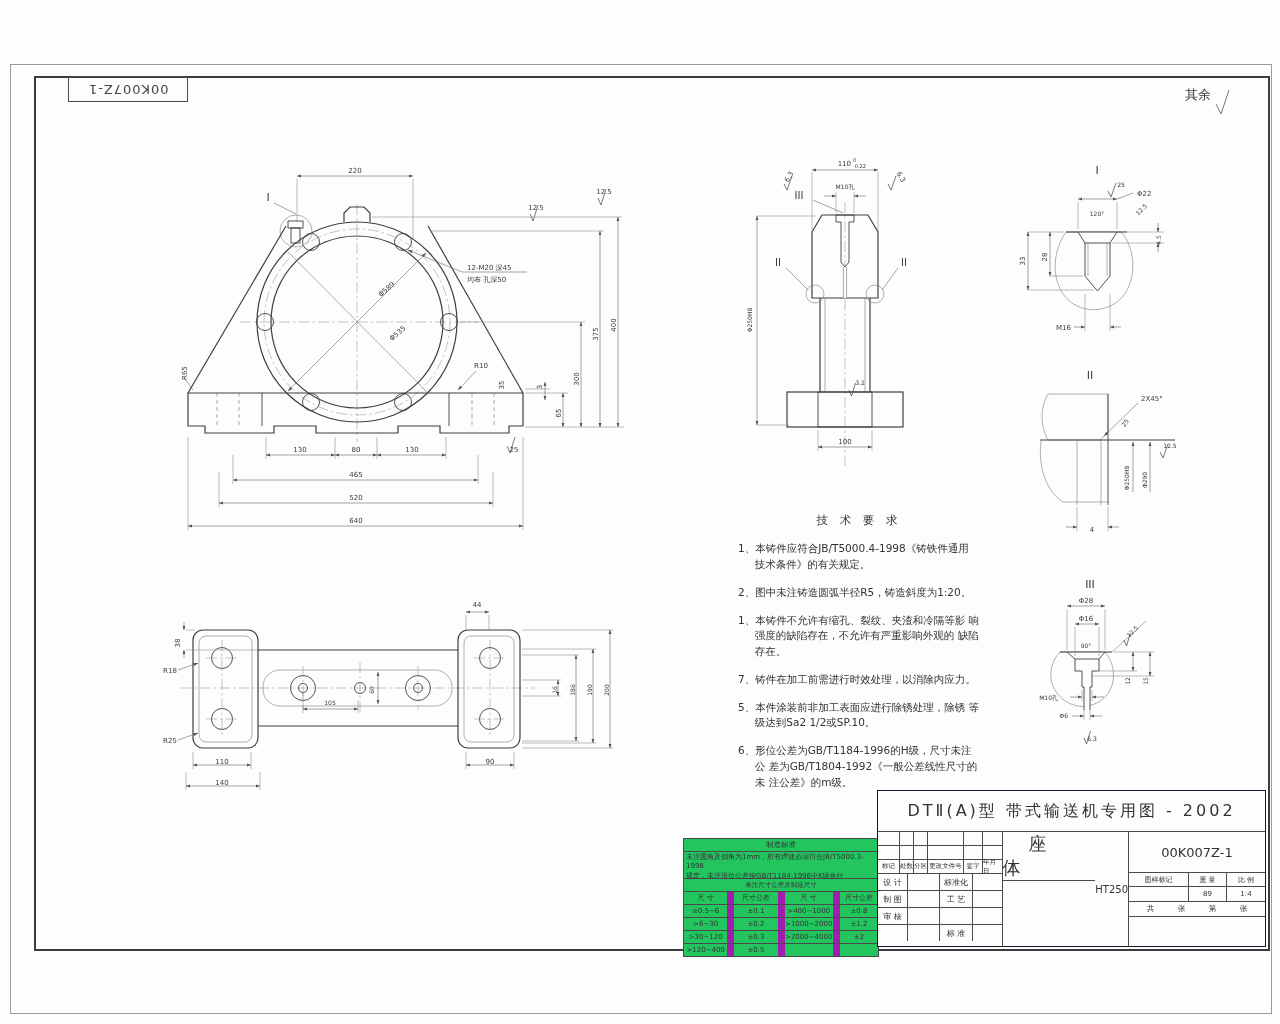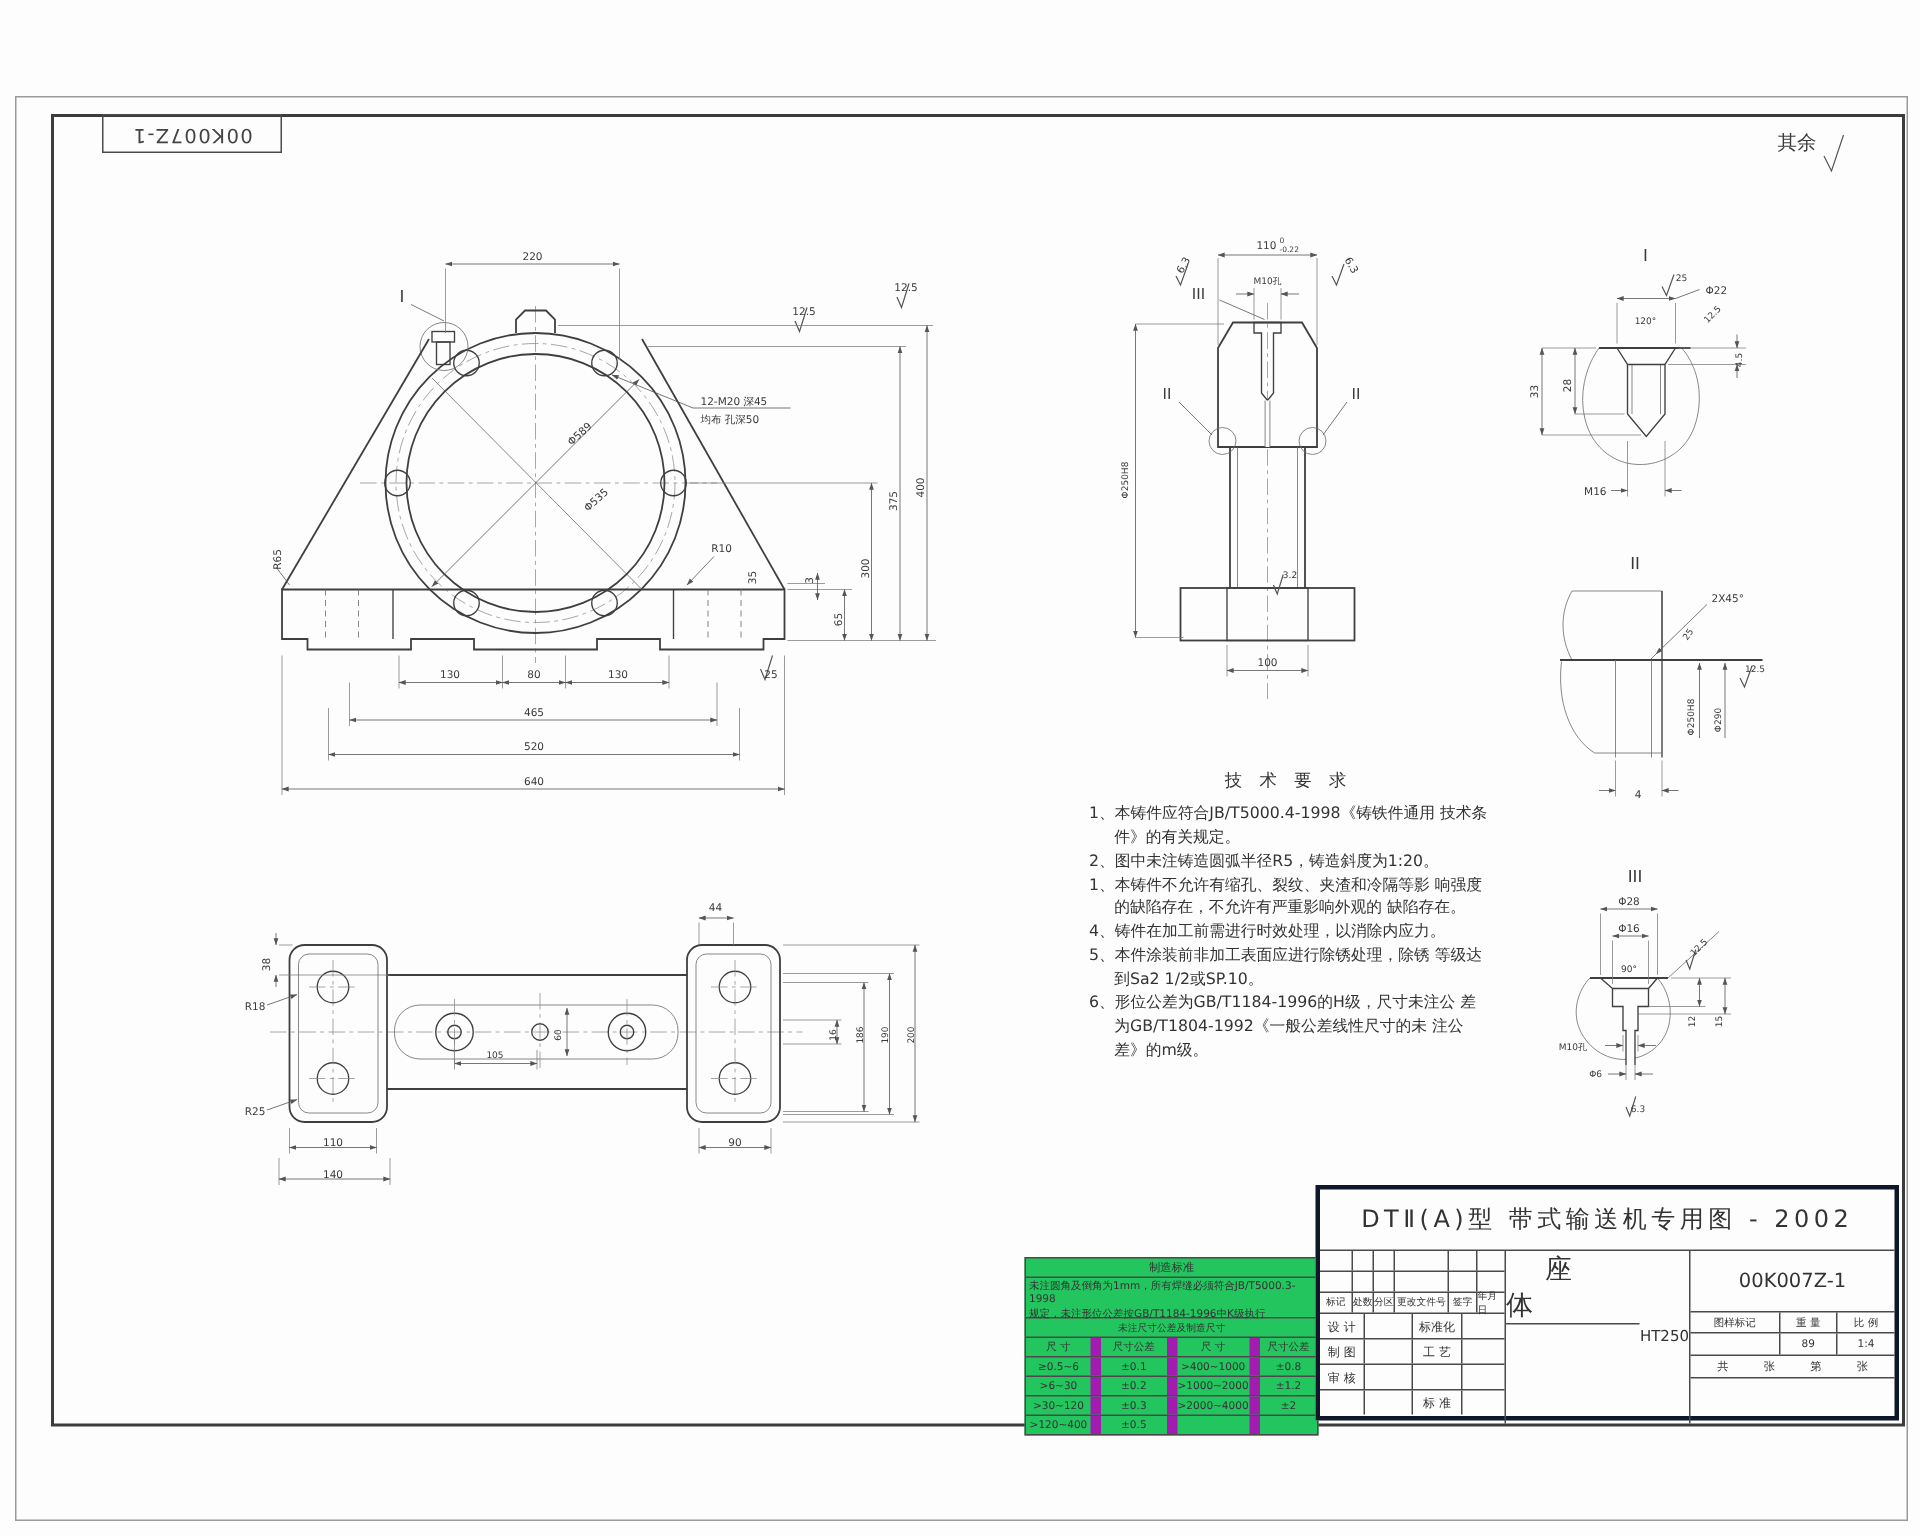--- a/index.html
+++ b/index.html
@@ -16,32 +16,32 @@
   .o2{stroke:#3f3f3f;stroke-width:0.9;fill:none}
   .t{stroke:#6e6e6e;stroke-width:0.55;fill:none}
   .d{stroke:#5a5a5a;stroke-width:0.55;fill:none}
   .e{stroke:#7a7a7a;stroke-width:0.5;fill:none}
   .hid{stroke:#777;stroke-width:0.6;fill:none;stroke-dasharray:4 3}
   .cl{stroke:#8a8a8a;stroke-width:0.5;fill:none;stroke-dasharray:11 3 2.5 3}
   .rg{stroke:#555;stroke-width:0.8;fill:none}
   
   .tech{left:726px;top:512px;width:266px;font-size:10.5px;line-height:1.5}
   .tech h4{margin:0 0 6px 0;font-weight:normal;font-size:11.5px;text-align:center;letter-spacing:4px}
-  .tech p{margin:0;padding-left:1.6em;text-indent:-1.6em}
+  .tech p{margin:12px;padding-left:1.6em;text-indent:-1.6em}
   
   .mfg{left:683px;top:838px;width:194px;border:1px solid #4a4a4a;font-size:7px;background:#22c55e}
   .mfg .r{display:flex;border-top:1px solid #4a4a4a}
   .mfg .r:first-child{border-top:none}
   .mfg .hd{justify-content:center;align-items:center;height:12px;font-size:7.5px}
   .mfg .note{display:block;border-top:1px solid #4a4a4a;padding:1px 2px;height:24px;font-size:7px;line-height:1.35}
   .mfg .c{border-left:7px solid #a21caf;display:flex;align-items:center;justify-content:center;height:12px}
   .mfg .c:first-child{border-left:none}
   .w1{width:25%}.w2{width:25%}.w3{width:28%}.w4{width:22%}
   
-  .tb{left:877px;top:790px;width:389px;height:157px;border:3px solid #0f172a;background:#fdfdfd;box-sizing:border-box}
+  .tb{left:877px;top:790px;width:389px;height:157px;border:1px solid #0f172a;background:#fdfdfd;box-sizing:border-box}
   .tb-title{height:40px;border-bottom:1px solid #4a4a4a;display:flex;align-items:center;justify-content:center;
     font-size:16px;letter-spacing:3px}
   .tb-low{display:flex;height:115px}
   .tb-left{width:125px;border-right:1px solid #4a4a4a}
   .rrow{display:flex;height:13px;border-bottom:1px solid #4a4a4a}
   .rrow div{border-right:1px solid #4a4a4a;box-sizing:border-box;font-size:6.5px;display:flex;align-items:center;justify-content:center}
   .rrow div:last-child{border-right:none}
   .rc1{width:22px}.rc2{width:14px}.rc3{width:14px}.rc4{width:36px}.rc5{width:19px}.rc6{width:18px}
   .prow{display:flex;height:16px;border-bottom:1px solid #4a4a4a}
   .prow:last-child{border-bottom:none}
@@ -454,21 +454,21 @@
     </g>
   <path class="rg" d="M1216,104 l5,10 l8,-24"></path>
 </svg>
 
 <div class="abs tech">
   <h4>技 术 要 求</h4>
   <div>
       <p>1、本铸件应符合JB/T5000.4-1998《铸铁件通用 技术条件》的有关规定。</p>
       <p>2、图中未注铸造圆弧半径R5，铸造斜度为1:20。</p>
       <p>1、本铸件不允许有缩孔、裂纹、夹渣和冷隔等影 响强度的缺陷存在，不允许有严重影响外观的 缺陷存在。</p>
-      <p>4、铸件在加工前需进行时效处理，以消除内应力。</p>
+      <p>7、铸件在加工前需进行时效处理，以消除内应力。</p>
       <p>5、本件涂装前非加工表面应进行除锈处理，除锈 等级达到Sa2 1/2或SP.10。</p>
       <p>6、形位公差为GB/T1184-1996的H级，尺寸未注公 差为GB/T1804-1992《一般公差线性尺寸的未 注公差》的m级。</p>
     </div>
 </div>
 
 <div class="abs mfg">
   <div class="r hd">制造标准</div>
   <div class="note">
     <span>未注圆角及倒角为1mm，所有焊缝必须符合JB/T5000.3-1998</span><br>
     <span>规定，未注形位公差按GB/T1184-1996中K级执行</span>

